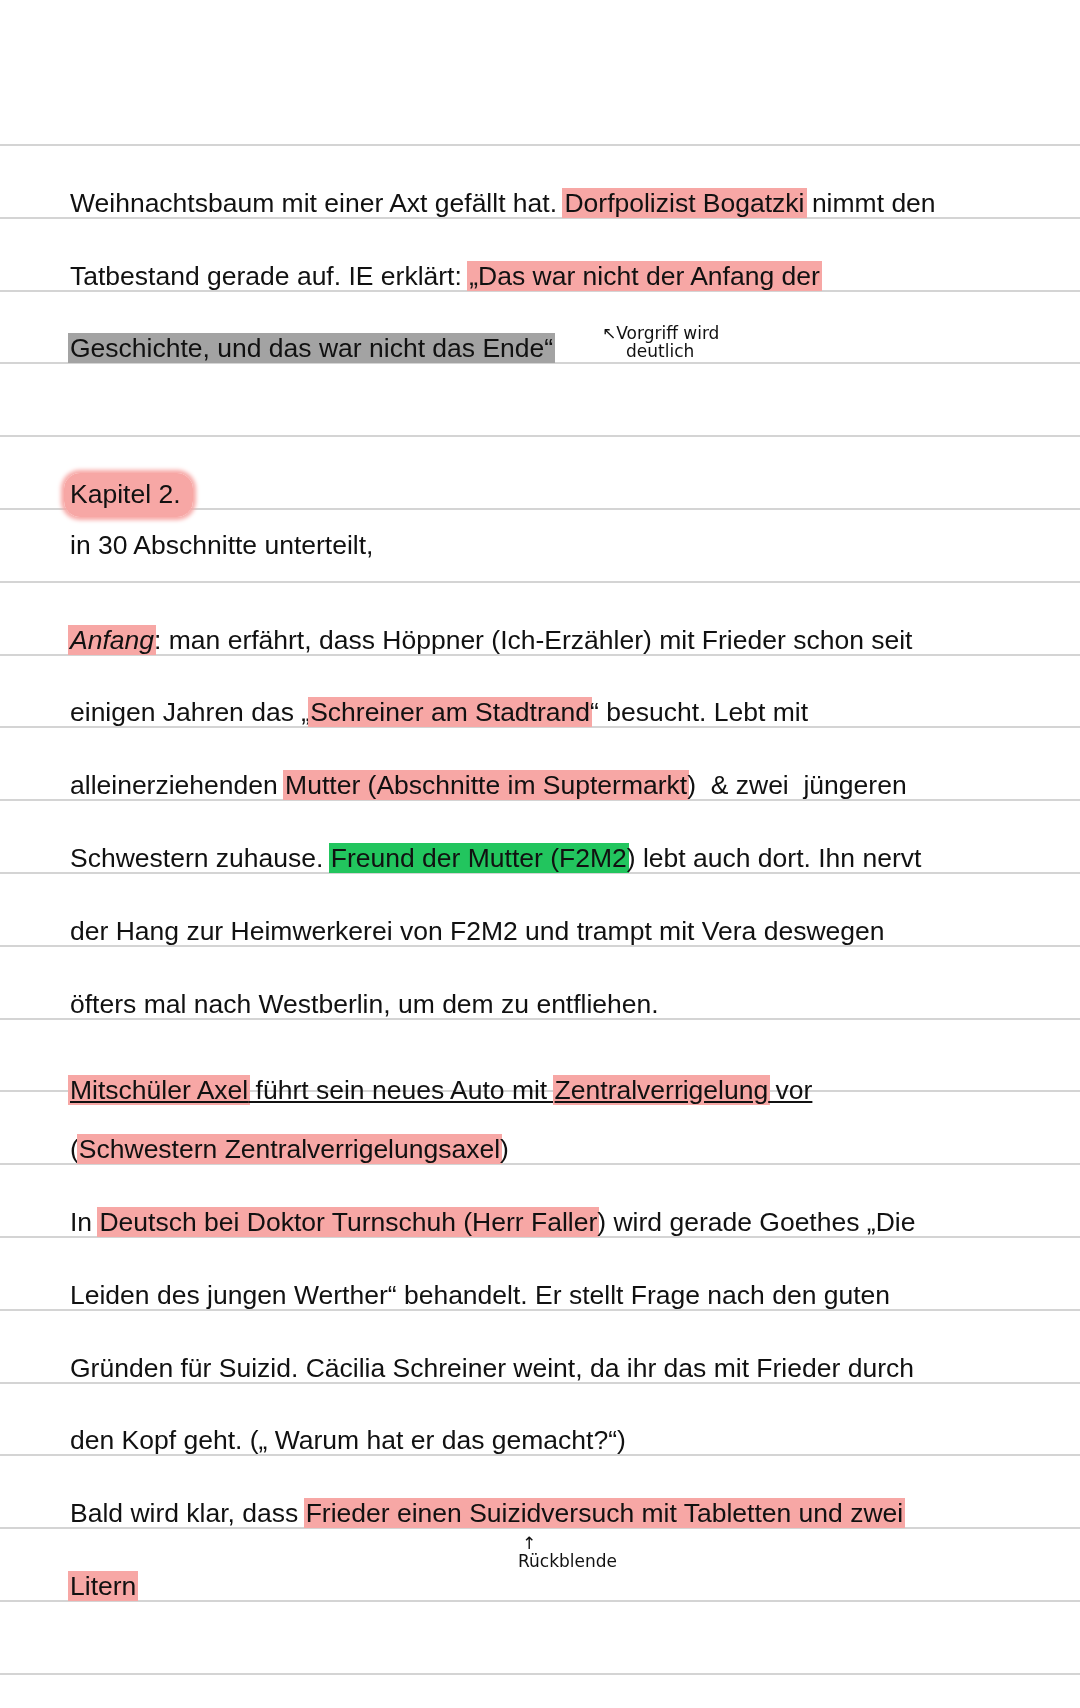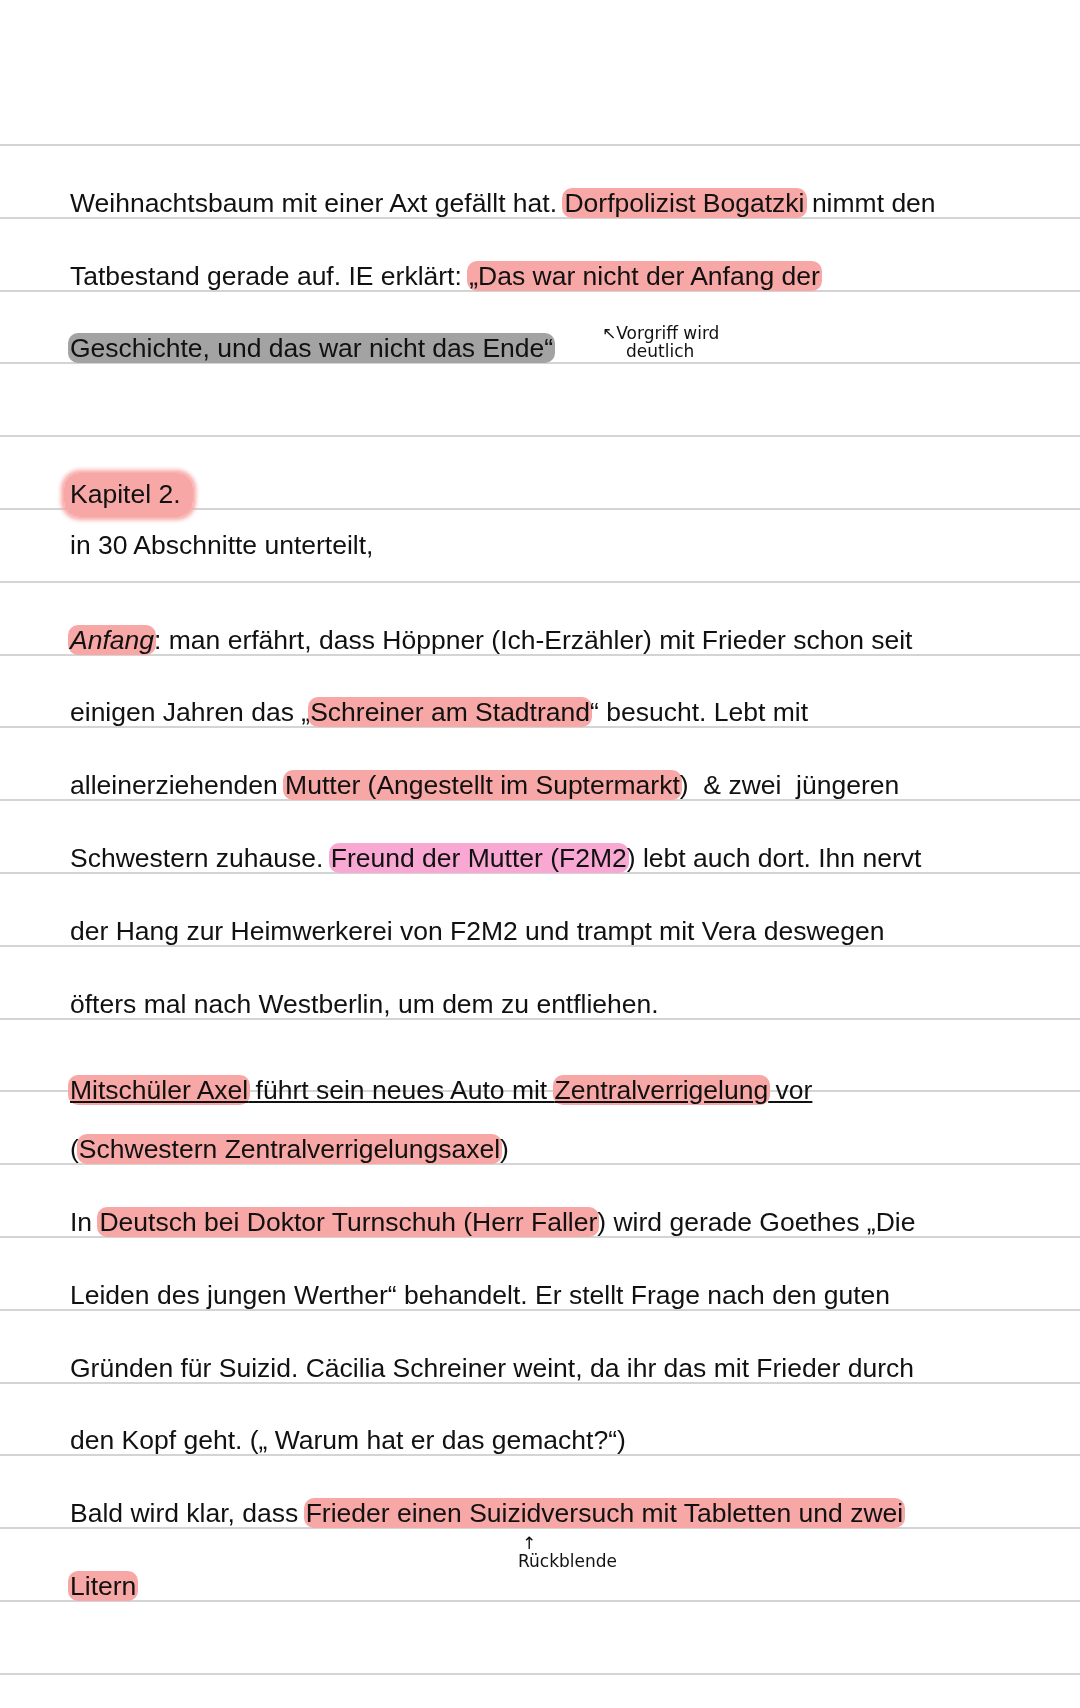--- a/index.html
+++ b/index.html
@@ -1,20 +1,20 @@
 <!DOCTYPE html>
 <html><head>
   <meta charset="utf-8">
   <style>
     html, body { margin: 0; padding: 0; background: #ffffff; }
     body { width: 1080px; height: 1708px; position: relative; overflow: hidden;
            font-family: "Liberation Sans", sans-serif; color: #111111; }
     .rule { position: absolute; left: 0; width: 1080px; height: 2px; background: #d4d4d4; }
     .line { position: absolute; left: 70px; font-size: 26.5px; white-space: pre; line-height: 32px; }
-    .hl { background: #f7a7a5; border-radius: 10px; padding: 0 2px; margin: 0 -2px; }
+    .hl { background: #f7a7a5; border-radius: 0; padding: 0 2px; margin: 0 -2px; }
     .hl-fuzzy { background: #f7a7a5; border-radius: 16px; padding: 6px 12px 8px 6px; margin: -6px -12px -8px -6px;
                 box-shadow: 0 0 4px 3px #f7a7a5; }
     .note { position: absolute; font-family: "DejaVu Sans", sans-serif; font-size: 17px; color: #111; line-height: 18px; }
   </style>
 </head>
 <body>
 
 <div id="page">
   <div id="rules">
       <div class="rule" style="top: 144px; background: rgb(212, 212, 212);"></div>
@@ -42,22 +42,22 @@
     </div>
   <div id="lines">
       <div class="line" style="top: 186.8px;"><span class="">Weihnachtsbaum mit einer Axt gefällt hat. </span><span class="hl" style="background: rgb(247, 167, 165);">Dorfpolizist Bogatzki</span><span class=""> nimmt den</span></div>
       <div class="line" style="top: 259.6px;"><span class="">Tatbestand gerade auf. IE erklärt: </span><span class="hl" style="background: rgb(247, 167, 165);">„Das war nicht der Anfang der</span></div>
       <div class="line" style="top: 332.4px;"><span class="hl" style="background: #a3a3a3;">Geschichte, und das war nicht das Ende“</span></div>
       <div class="line" style="top: 405.2px;"></div>
       <div class="line" style="top: 478px;"><span class="hl-fuzzy" style="background: rgb(247, 167, 165);">Kapitel 2.</span></div>
       <div class="line" style="top: 529px;"><span class="">in 30 Abschnitte unterteilt,</span></div>
       <div class="line" style="top: 623.6px;"><span class="hl" style="background: rgb(247, 167, 165); font-style: italic;">Anfang</span><span class="">: man erfährt, dass Höppner (Ich-Erzähler) mit Frieder schon seit</span></div>
       <div class="line" style="top: 696.4px;"><span class="">einigen Jahren das „</span><span class="hl" style="background: rgb(247, 167, 165);">Schreiner am Stadtrand</span><span class="">“ besucht. Lebt mit</span></div>
-      <div class="line" style="top: 769.2px;"><span class="">alleinerziehenden </span><span class="hl" style="background: rgb(247, 167, 165);">Mutter (Angestellt im Suptermarkt</span><span class="">)  &amp; zwei  jüngeren</span></div>
-      <div class="line" style="top: 842px;"><span class="">Schwestern zuhause. </span><span class="hl" style="background: #f9a8d4; text-align: right;">Freund der Mutter (F2M2</span><span class="">) lebt auch dort. Ihn nervt</span></div>
+      <div class="line" style="top: 769.2px;"><span class="">alleinerziehenden </span><span class="hl" style="background: rgb(247, 167, 165);">Mutter (Abschnitte im Suptermarkt</span><span class="">)  &amp; zwei  jüngeren</span></div>
+      <div class="line" style="top: 842px;"><span class="">Schwestern zuhause. </span><span class="hl" style="background: #22c55e; text-align: right;">Freund der Mutter (F2M2</span><span class="">) lebt auch dort. Ihn nervt</span></div>
       <div class="line" style="top: 914.8px;"><span class="">der Hang zur Heimwerkerei von F2M2 und trampt mit Vera deswegen</span></div>
       <div class="line" style="top: 987.6px;"><span class="">öfters mal nach Westberlin, um dem zu entfliehen.</span></div>
       <div class="line" style="top: 1074px; text-decoration: underline;"><span class="hl" style="background: rgb(247, 167, 165);">Mitschüler Axel</span><span class=""> führt sein neues Auto mit </span><span class="hl" style="background: rgb(247, 167, 165);">Zentralverrigelung</span><span class=""> vor</span></div>
       <div class="line" style="top: 1133.2px;"><span class="">(</span><span class="hl" style="background: rgb(247, 167, 165);">Schwestern Zentralverrigelungsaxel</span><span class="">)</span></div>
       <div class="line" style="top: 1206px;"><span class="">In </span><span class="hl" style="background: rgb(247, 167, 165);">Deutsch bei Doktor Turnschuh (Herr Faller</span><span class="">) wird gerade Goethes „Die</span></div>
       <div class="line" style="top: 1278.8px;"><span class="">Leiden des jungen Werther“ behandelt. Er stellt Frage nach den guten</span></div>
       <div class="line" style="top: 1351.6px;"><span class="">Gründen für Suizid. Cäcilia Schreiner weint, da ihr das mit Frieder durch</span></div>
       <div class="line" style="top: 1424.4px;"><span class="">den Kopf geht. („ Warum hat er das gemacht?“)</span></div>
       <div class="line" style="top: 1497.2px; text-align: right;"><span class="">Bald wird klar, dass </span><span class="hl" style="background: rgb(247, 167, 165);">Frieder einen Suizidversuch mit Tabletten und zwei</span></div>
       <div class="line" style="top: 1570px;"><span class="hl" style="background: rgb(247, 167, 165);">Litern</span></div>

